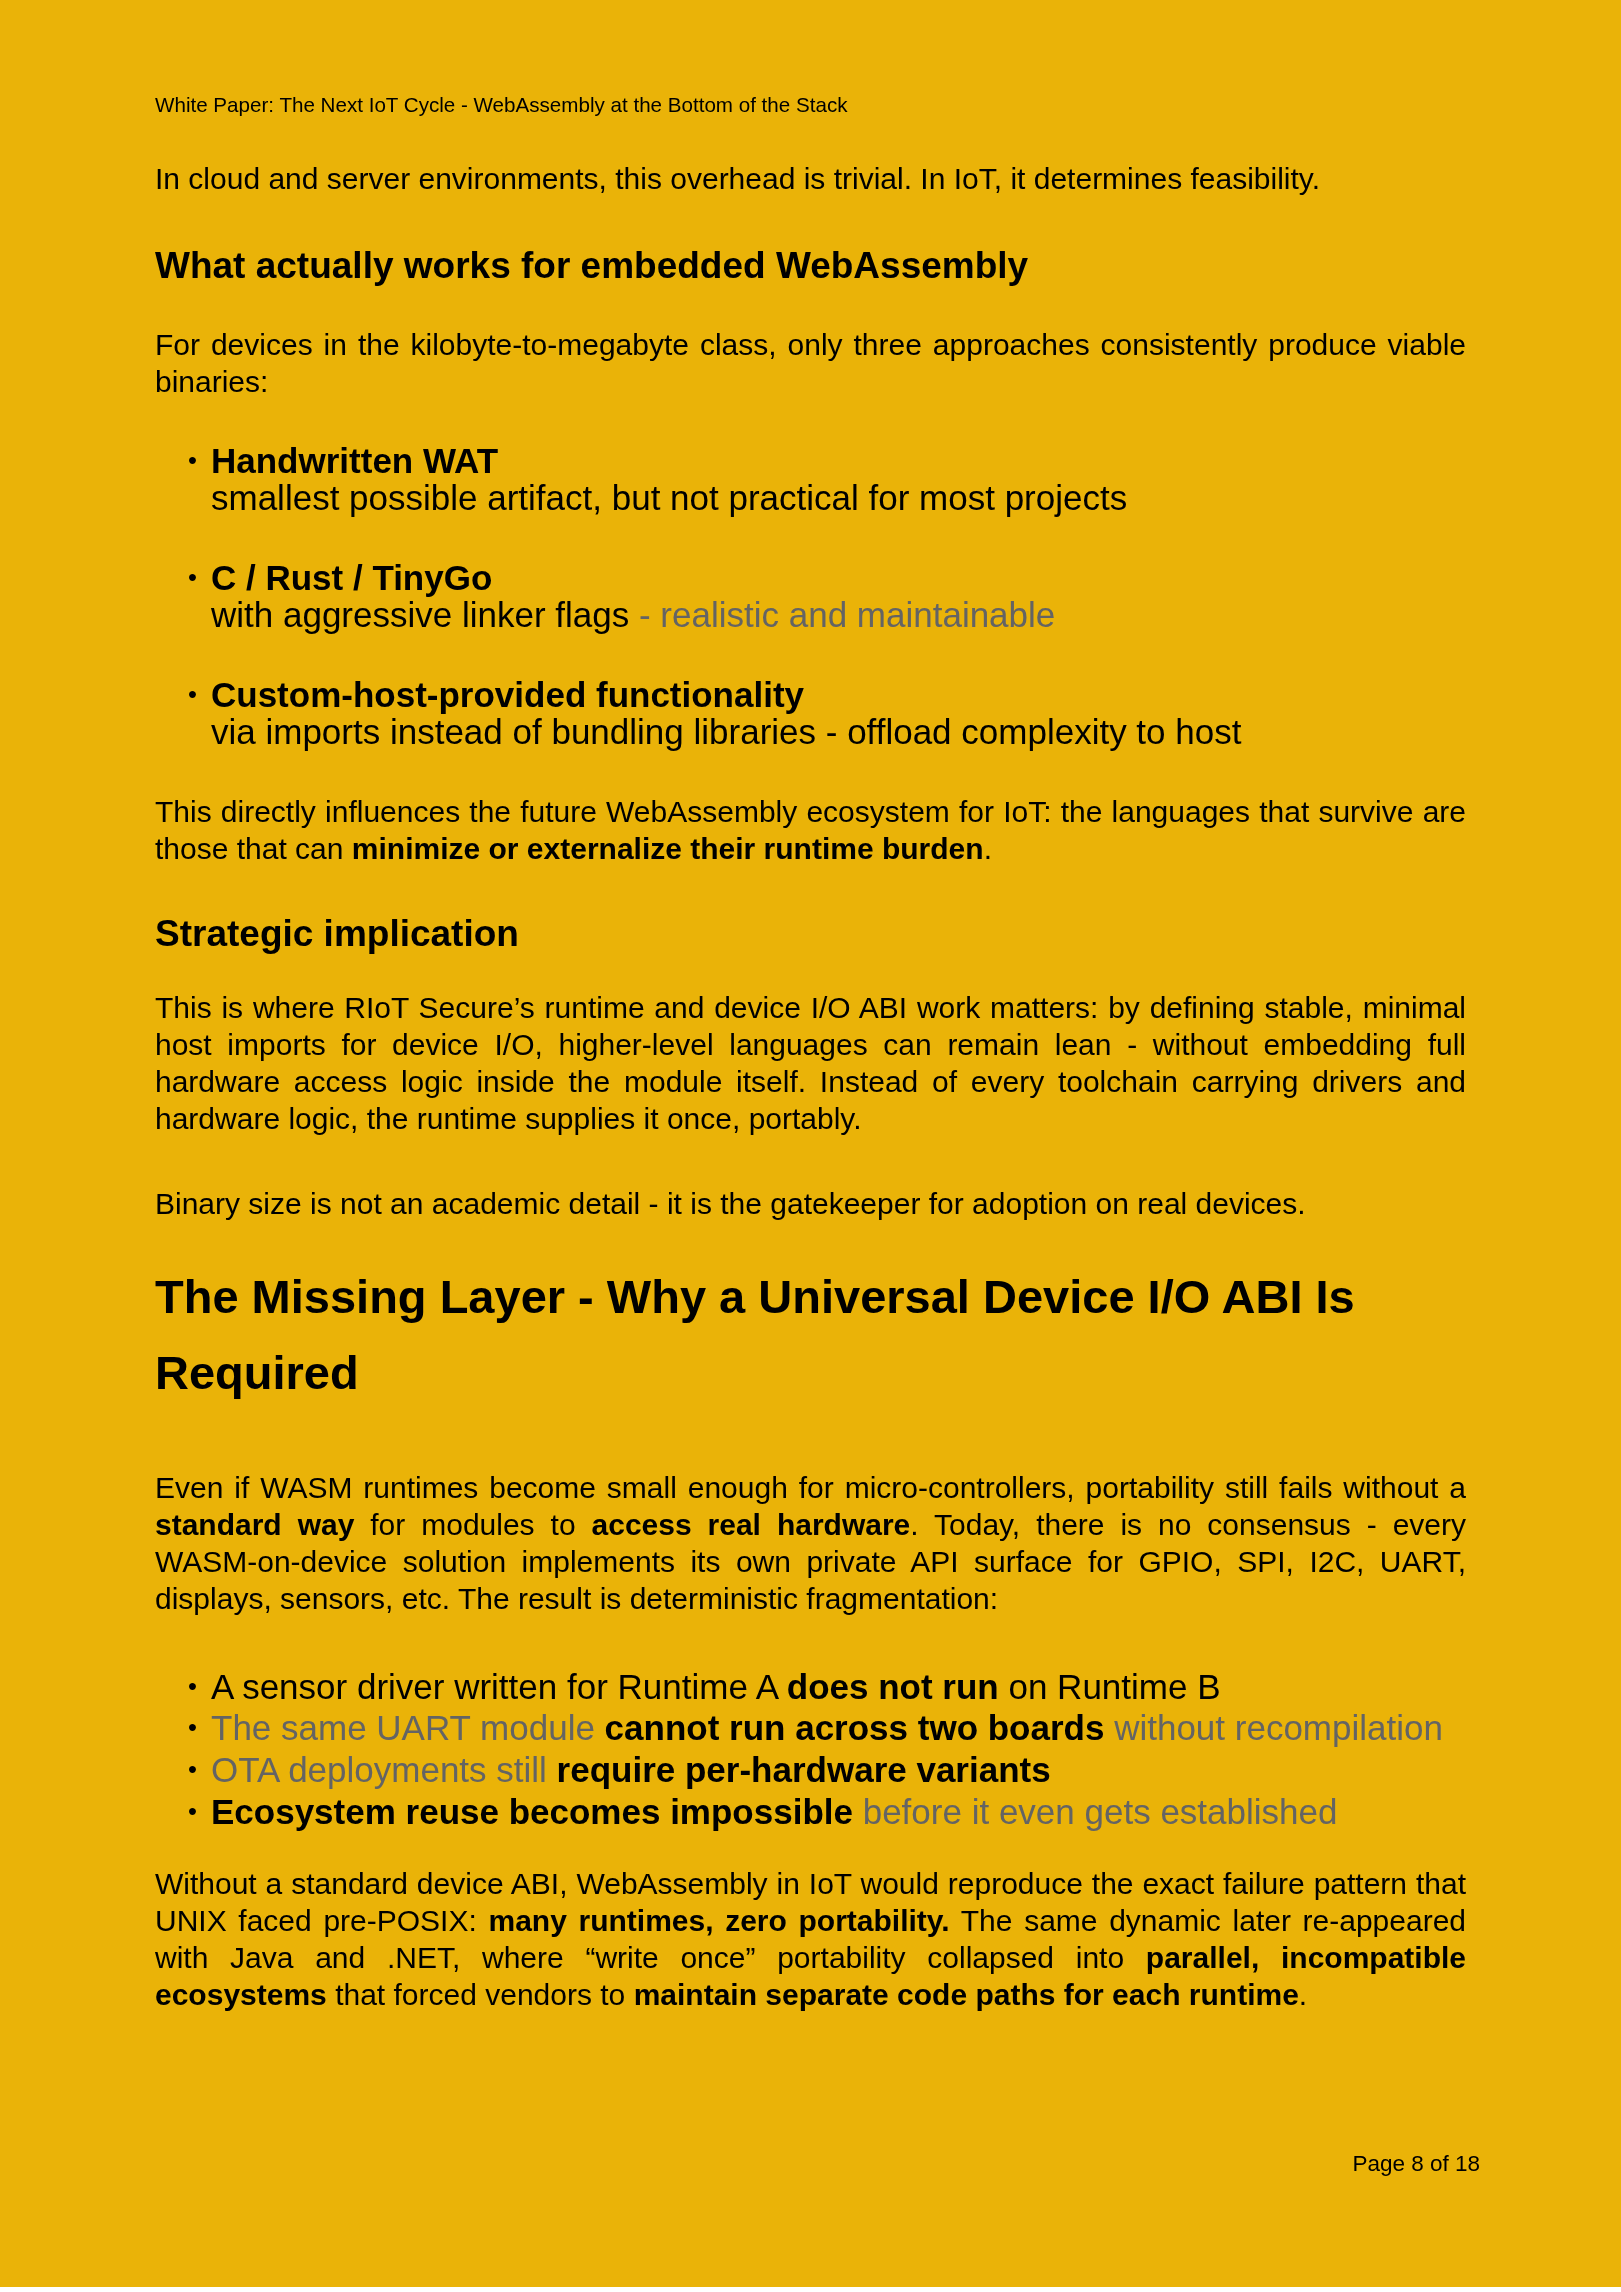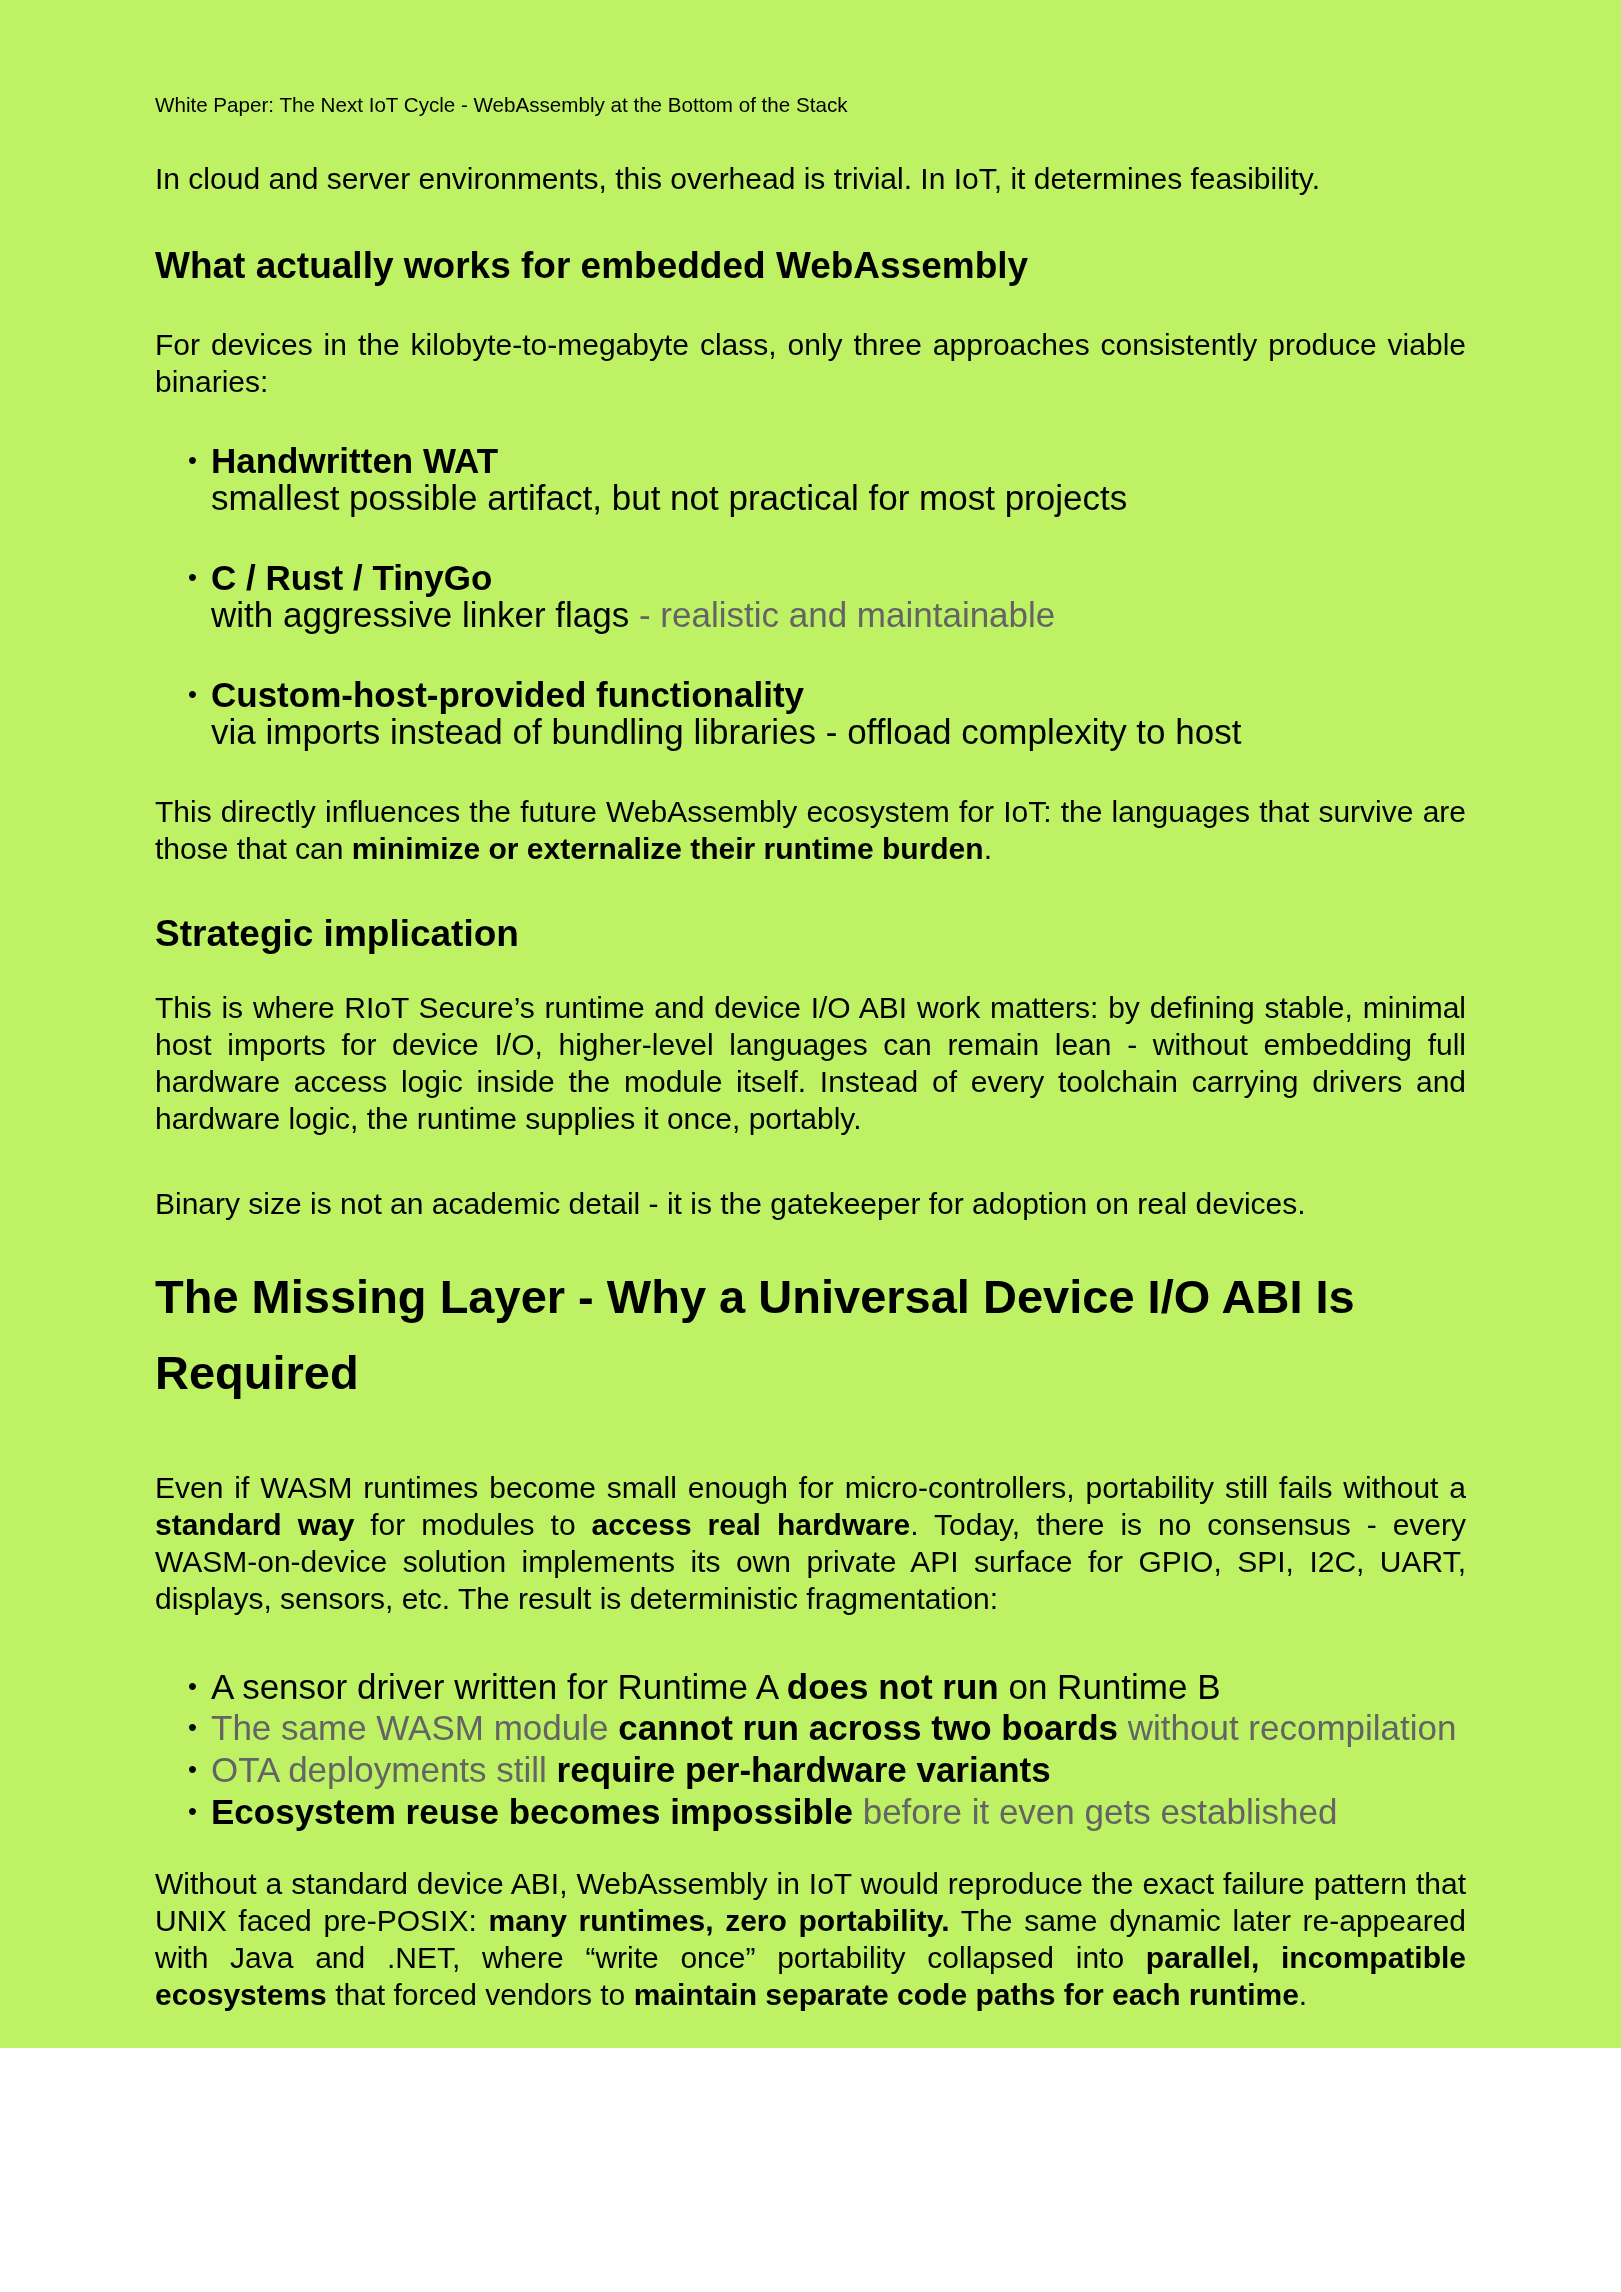--- a/index.html
+++ b/index.html
@@ -4,24 +4,24 @@
 <title>White Paper Page</title>
 <style>
   html, body {
     margin: 0;
     padding: 0;
     background: #ffffff;
   }
   .page {
     position: relative;
     width: 1621px;
-    height: 2048px;
+    height: 2287px;
     box-sizing: border-box;
     padding: 92px 155px 0 155px;
-    background: #bef264;
+    background: #eab308;
     font-family: "Liberation Sans", sans-serif;
     color: #000000;
     overflow: hidden;
   }
   .doc-header {
     margin: 0;
     font-size: 20.6px;
     line-height: 25.5px;
     color: #000000;
   }
@@ -125,21 +125,21 @@
   <p class="body jp mt33"><span>This is where RIoT Secure’s runtime and device I/O ABI work matters: by defining stable, minimal host imports for device I/O, higher-level languages can remain lean - without embedding full hardware access logic inside the module itself. Instead of every toolchain carrying drivers and hardware logic, the runtime supplies it once, portably.</span></p>
 
   <p class="body mt49"><span>Binary size is not an academic detail - it is the gatekeeper for adoption on real devices.</span></p>
 
   <h1 class="h1">The Missing Layer - Why a Universal Device I/O ABI Is Required</h1>
 
   <p class="body jp mt47"><span>Even if WASM runtimes become small enough for micro-controllers, portability still fails without a </span><span class="b">standard way</span><span> for modules to </span><span class="b">access real hardware</span><span>. Today, there is no consensus - every WASM-on-device solution implements its own private API surface for GPIO, SPI, I2C, UART, displays, sensors, etc. The result is deterministic fragmentation:</span></p>
 
   <ul class="bullets tight">
     <li><span>A sensor driver written for Runtime A </span><span class="b">does not run</span><span> on Runtime B</span></li>
-    <li><span class="g">The same WASM module </span><span class="b">cannot run across two boards</span><span class="g"> without recompilation</span></li>
+    <li><span class="g">The same UART module </span><span class="b">cannot run across two boards</span><span class="g"> without recompilation</span></li>
     <li><span class="g">OTA deployments still </span><span class="b">require per-hardware variants</span></li>
     <li><span class="b">Ecosystem reuse becomes impossible</span><span class="g"> before it even gets established</span></li>
   </ul>
 
   <p class="body jp mt36"><span>Without a standard device ABI, WebAssembly in IoT would reproduce the exact failure pattern that UNIX faced pre-POSIX: </span><span class="b">many runtimes, zero portability.</span><span> The same dynamic later re-appeared with Java and .NET, where “write once” portability collapsed into </span><span class="b">parallel, incompatible ecosystems</span><span> that forced vendors to </span><span class="b">maintain separate code paths for each runtime</span><span>.</span></p>
 
   <div class="footer">Page 8 of 18</div>
 
 </div>
 

